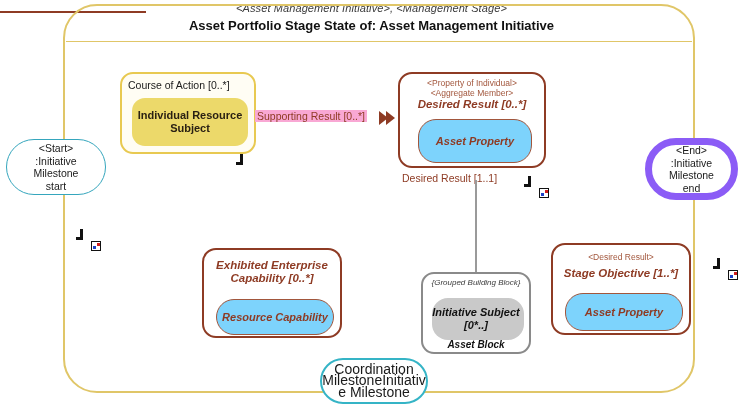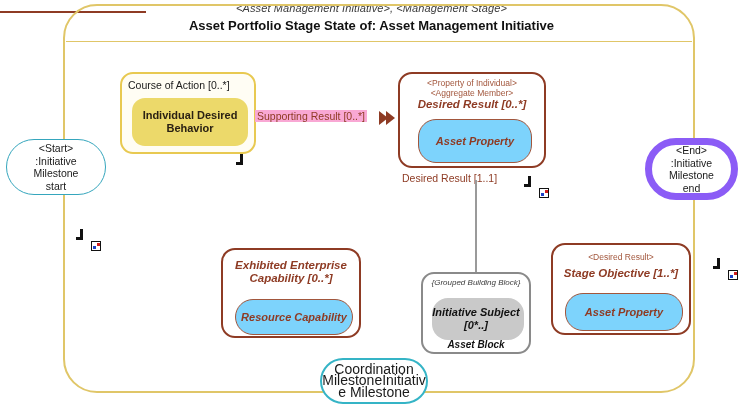--- a/index.html
+++ b/index.html
@@ -43,21 +43,21 @@
        line-height:13px;}
   .brown .inner{position:absolute;border:1.3px solid #a2563c;border-radius:18px;
        background:#7dd3fc;display:flex;align-items:center;justify-content:center;}
   .brown .inner span{font-size:11px;color:#8e3b24;font-style:italic;
        font-weight:bold;}
 
   .desired{left:398px;top:72px;width:148px;height:96px;}
   .desired .txtwrap{position:absolute;left:2px;top:4px;right:2px;}
   .desired .inner{left:18px;top:45px;width:112px;height:42px;}
 
-  .exhib{left:202px;top:248px;width:140px;height:90px;margin-left:19px;}
+  .exhib{left:202px;top:248px;width:140px;height:90px;}
   .exhib .txtwrap{position:absolute;left:4px;top:9px;right:4px;}
   .exhib .inner{left:12px;top:49px;width:116px;height:34px;}
 
   .stageobj{left:551px;top:243px;width:140px;height:92px;}
   .stageobj .txtwrap{position:absolute;left:4px;top:7px;right:4px;}
   .stageobj .inner{left:12px;top:48px;width:116px;height:36px;}
 
   
   .subj{left:421px;top:272px;width:110px;height:82px;border:2px solid #8a8a8a;
         border-radius:13px;background:#fff;}
@@ -120,21 +120,21 @@
     <div class="hdr-stereo">&lt;Asset Management Initiative&gt;, &lt;Management Stage&gt;</div>
     <div class="hdr-title">Asset Portfolio Stage State of: Asset Management Initiative</div>
   </div>
 
   <div class="frame"></div>
   <div class="frame-divider"></div>
 
   <div class="node coa">
     <div class="coa-label">Course of Action [0..*]</div>
     <div class="coa-inner">
-      <span>Individual Desired Behavior</span>
+      <span>Individual Resource Subject</span>
     </div>
   </div>
   <div class="ico ico-drill" style="left:236px;top:154px;"></div>
 
   <div class="supline"></div>
   <div class="arrowhead2">
     <i style="left:0;"></i>
       <i style="left:7px;"></i>
   </div>
   <div class="suplabel">Supporting Result [0..*]</div>

